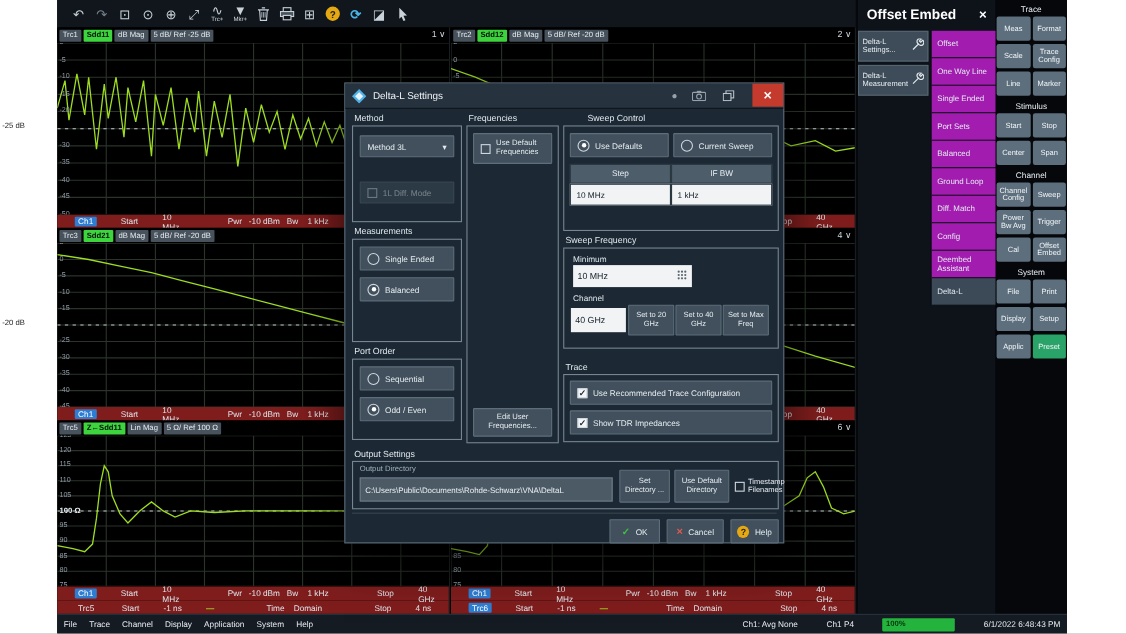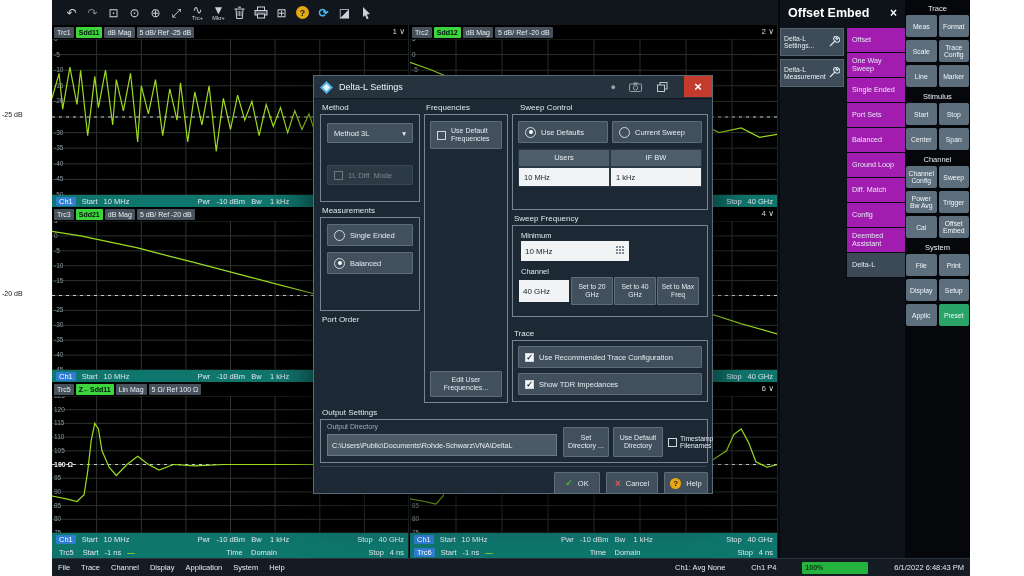--- a/index.html
+++ b/index.html
@@ -19,21 +19,21 @@
   #charts{position:absolute;left:0;top:25px;width:726px;height:533px;background:#000;}
   .chart{position:absolute;box-sizing:border-box;border-right:1px solid #1c2329;border-bottom:1px solid #1c2329;}
   .chead{height:13px;display:flex;align-items:center;padding:1px 2px 0 2px;gap:2px;position:relative;background:#000;}
   .badge{font-size:7px;line-height:9px;padding:1px 3px;background:#47525c;color:#e8eef3;border-radius:1px;white-space:nowrap;}
   .badge.p{background:#3ed43e;color:#03140a;font-weight:bold;}
   .cnum{position:absolute;right:3px;top:2px;font-size:8px;color:#cdd6dd;}
   .cplot{position:relative;background:#000;overflow:hidden;}
   .cplot svg{position:absolute;left:0;top:0;}
   .ylab{position:absolute;left:2px;font-size:6.5px;color:#8e9ba6;line-height:8px;}
   .ylab.ref{font-weight:bold;color:#eef4f8;font-size:7px;}
-  .cfoot{height:13px;display:flex;align-items:center;font-size:7.5px;color:#dde6ec;padding:0 4px;gap:6px;background:#0f766e;}
+  .cfoot{height:13px;display:flex;align-items:center;font-size:7.5px;color:#dde6ec;padding:0 16px;gap:22px;background:#7f1d1d;}
   .fbadge{padding:0 3px;border-radius:1px;}
   .fbadge.ch{background:#2d7dd2;color:#fff;}
   .fbadge.plain{color:#dde6ec;}
   .fsp{flex:1;}
   .fmid{white-space:pre;}
   .fdash{color:#9ddc20;font-weight:bold;}
   .mlabel{position:absolute;font-size:7px;color:#222;z-index:5;}
   
   #dialog{position:absolute;left:261px;top:75px;width:400px;height:419px;background:#1c2834;
     border:1px solid #5a6a76;box-shadow:0 12px 40px rgba(0,0,0,.7);z-index:10;box-sizing:border-box;}
@@ -556,47 +556,57 @@
           <span class="radio"></span>
           <span>Single Ended</span>
         </div>
         <div class="obtn" style="height: 22px; margin: 6px;">
           <span class="radio on"></span>
           <span>Balanced</span>
         </div>
       </div>
 
     <div class="glabel" style="left:8px;top:239px;">Port Order</div>
+    <div class="gbox" style="left:6px;top:250px;width:100px;height:74px;" id="port-box">
+        <div class="obtn" style="height: 22px; margin: 6px;">
+          <span class="radio"></span>
+          <span>Sequential</span>
+        </div>
+        <div class="obtn" style="height: 22px; margin: 6px;">
+          <span class="radio on"></span>
+          <span>Odd / Even</span>
+        </div>
+      </div>
 
     <div class="glabel" style="left:112px;top:27px;">Frequencies</div>
     <div class="gbox" style="left:110px;top:38px;width:84px;height:289px;">
       <div class="obtn" style="position:absolute;left:5px;top:6px;width:72px;height:28px;line-height:8px;">
         <span class="cbx" id="freq-cbx"></span>
         <span style="font-size:7px;">Use Default Frequencies</span>
       </div>
       <div class="obtn center" style="position:absolute;left:5px;top:256px;width:72px;height:26px;font-size:7px;">
         <span>Edit User Frequencies...</span>
       </div>
     </div>
 
-    <div class="glabel" style="left:196px;top:27px;padding-left:10px;">Sweep Control</div>
+    <div class="glabel" style="left:210px;top:27px;padding-left:10px;">Sweep Control</div>
     <div class="gbox" style="left:198px;top:38px;width:196px;height:96px;">
       <div id="sc-opts" style="position:absolute;left:5px;top:6px;display:flex;gap:4px;">
           <div class="obtn" style="height: 22px; width: 90px; margin: 0px;">
             <span class="radio on"></span>
             <span>Use Defaults</span>
           </div>
           <div class="obtn" style="height: 22px; width: 90px; margin: 0px;">
             <span class="radio"></span>
             <span>Current Sweep</span>
           </div>
         </div>
       <div class="dtable" style="left:5px;top:34px;width:184px;" id="sc-table">
           <div class="dtr">
-            <div class="dth" style="width: 50%;">Users</div>
+            <div class="dth" style="width: 50%;">Step</div>
             <div class="dth" style="width: 50%;">IF BW</div>
           </div>
           <div class="dtr">
             <div class="dtd" style="width: 50%;">10 MHz</div>
             <div class="dtd" style="width: 50%;">1 kHz</div>
           </div>
         </div>
     </div>
 
     <div class="glabel" style="left:200px;top:138px;">Sweep Frequency</div>
@@ -688,21 +698,21 @@
         </div>
         <div class="spkey">
           <span>Delta-L Measurement</span>
           <span><svg width="11" height="11" viewBox="0 0 11 11">
               <path d="M1 10L6 5M6 5a2.6 2.6 0 103.8-3.4L8 3.4 6.8 2.2 8.6.4A2.6 2.6 0 006 5z" fill="none" stroke="#dfe7ec" stroke-width="1.1"></path>
             </svg></span>
         </div>
       </div>
     <div id="spright">
         <div class="sptile">Offset</div>
-        <div class="sptile">One Way Sweep</div>
+        <div class="sptile">One Way Line</div>
         <div class="sptile">Single Ended</div>
         <div class="sptile">Port Sets</div>
         <div class="sptile">Balanced</div>
         <div class="sptile">Ground Loop</div>
         <div class="sptile">Diff. Match</div>
         <div class="sptile">Config</div>
         <div class="sptile">Deembed Assistant</div>
         <div class="sptile active">Delta-L</div>
       </div>
   </div>

